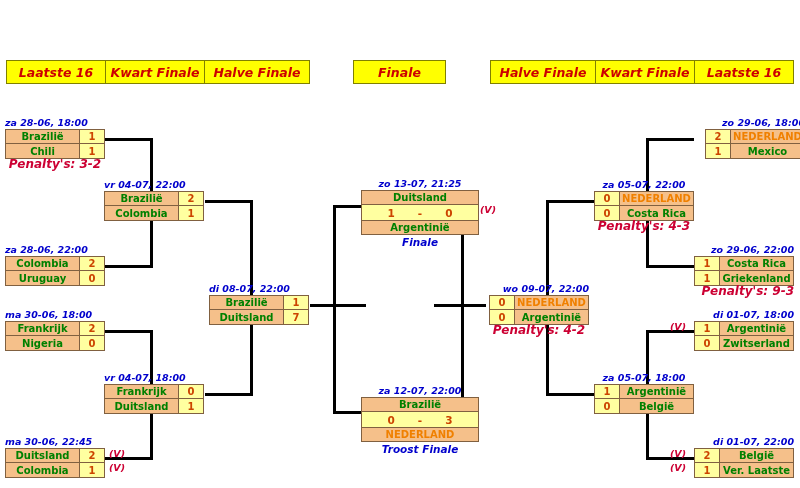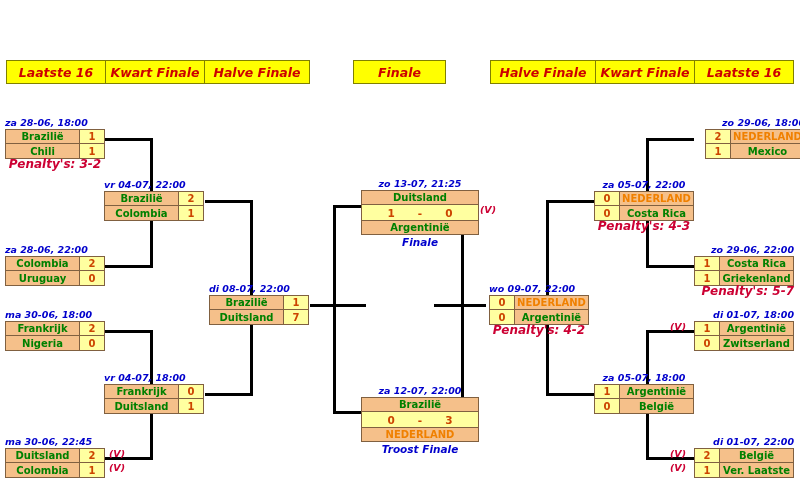--- a/index.html
+++ b/index.html
@@ -293,21 +293,21 @@
         <span>0</span>
         <span>-</span>
         <span>3</span>
       </div>
       <div class="bigteam bot ned">NEDERLAND</div>
     </div>
     <div class="caption">Troost Finale</div>
   </div>
 
   <div class="match" style="left:489px;top:283px;">
-    <div class="mdate" style="text-align:left;">wo 09-07, 22:00</div>
+    <div class="mdate" style="text-align:right;">wo 09-07, 22:00</div>
     <div class="mbox">
       <div class="mrow">
         <div class="score l">0</div>
         <div class="team ned">NEDERLAND</div>
       </div>
       <div class="mrow">
         <div class="score l">0</div>
         <div class="team">Argentinië</div>
       </div>
     </div>
@@ -362,21 +362,21 @@
     <div class="mbox">
       <div class="mrow">
         <div class="score l">1</div>
         <div class="team">Costa Rica</div>
       </div>
       <div class="mrow">
         <div class="score l">1</div>
         <div class="team">Griekenland</div>
       </div>
     </div>
-    <div class="pen ralign">Penalty's: 5-7</div>
+    <div class="pen ralign">Penalty's: 9-3</div>
   </div>
 
   <div class="match" style="left:694px;top:309px;">
     <div class="mdate ralign">di 01-07, 18:00</div>
     <div class="mbox">
       <div class="mrow">
         <div class="score l">1</div>
         <div class="team">Argentinië</div>
       </div>
       <div class="mrow">

